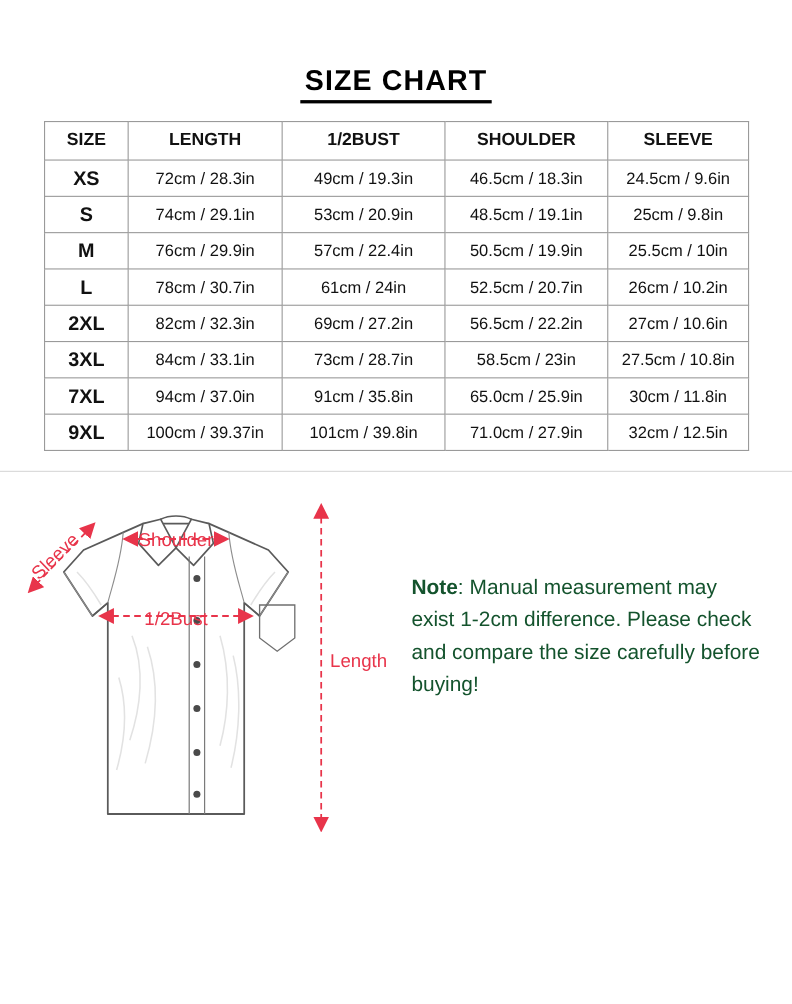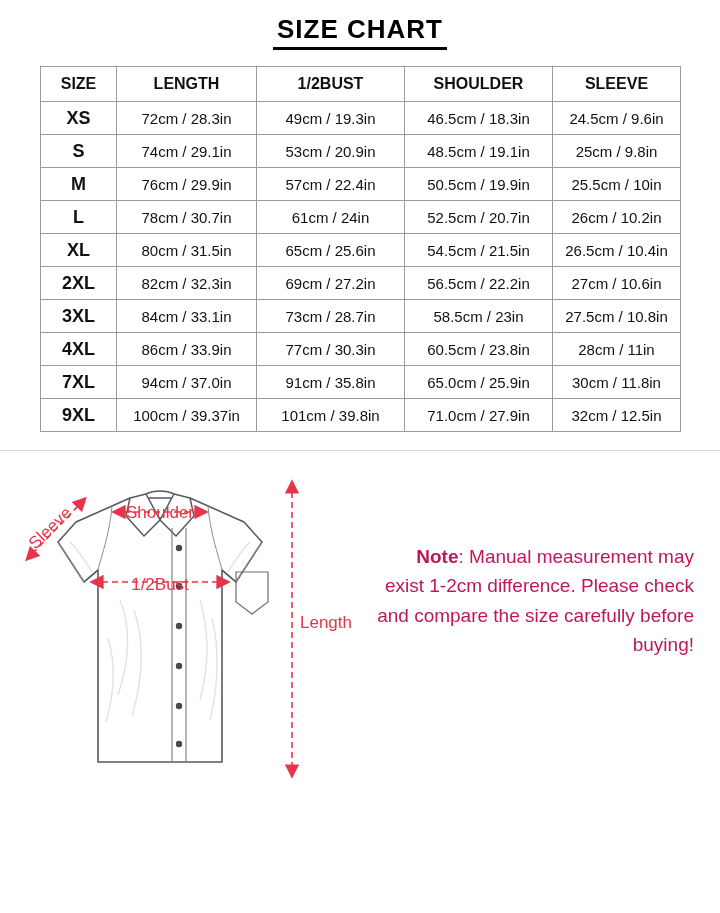--- a/index.html
+++ b/index.html
@@ -21,20 +21,21 @@
     text-align: center;
     padding-top: 14px;
   }
   .chart-title {
     display: inline-block;
     font-size: 26px;
     font-weight: bold;
     letter-spacing: 1px;
     border-bottom: 3px solid #000;
     padding: 0 4px 2px 4px;
+    margin-top: 44px;
   }
 
   
   .table-wrap {
     margin: 16px 40px 16px 40px;
   }
   table.size-chart {
     border-collapse: collapse;
     width: 640px;
     table-layout: fixed;
@@ -83,22 +84,21 @@
     width: 360px;
     height: 360px;
   }
   .note-box {
     position: absolute;
     left: 374px;
     top: 92px;
     width: 320px;
     font-size: 19px;
     line-height: 1.55;
-    color: #be185d;
-    text-align: right;
+    color: #14532d;
   }
   .note-box .note-label {
     font-weight: bold;
   }
 </style>
 </head>
 <body>
 
 <div class="title-wrap">
   <div class="chart-title">SIZE CHART</div>
@@ -145,46 +145,32 @@
         <td>25.5cm / 10in</td>
       </tr>
       <tr>
         <td class="size-cell">L</td>
         <td>78cm / 30.7in</td>
         <td>61cm / 24in</td>
         <td>52.5cm / 20.7in</td>
         <td>26cm / 10.2in</td>
       </tr>
       <tr>
-        <td class="size-cell">XL</td>
-        <td>80cm / 31.5in</td>
-        <td>65cm / 25.6in</td>
-        <td>54.5cm / 21.5in</td>
-        <td>26.5cm / 10.4in</td>
-      </tr>
-      <tr>
         <td class="size-cell">2XL</td>
         <td>82cm / 32.3in</td>
         <td>69cm / 27.2in</td>
         <td>56.5cm / 22.2in</td>
         <td>27cm / 10.6in</td>
       </tr>
       <tr>
         <td class="size-cell">3XL</td>
         <td>84cm / 33.1in</td>
         <td>73cm / 28.7in</td>
         <td>58.5cm / 23in</td>
         <td>27.5cm / 10.8in</td>
-      </tr>
-      <tr>
-        <td class="size-cell">4XL</td>
-        <td>86cm / 33.9in</td>
-        <td>77cm / 30.3in</td>
-        <td>60.5cm / 23.8in</td>
-        <td>28cm / 11in</td>
       </tr>
       <tr>
         <td class="size-cell">7XL</td>
         <td>94cm / 37.0in</td>
         <td>91cm / 35.8in</td>
         <td>65.0cm / 25.9in</td>
         <td>30cm / 11.8in</td>
       </tr>
       <tr>
         <td class="size-cell">9XL</td>

